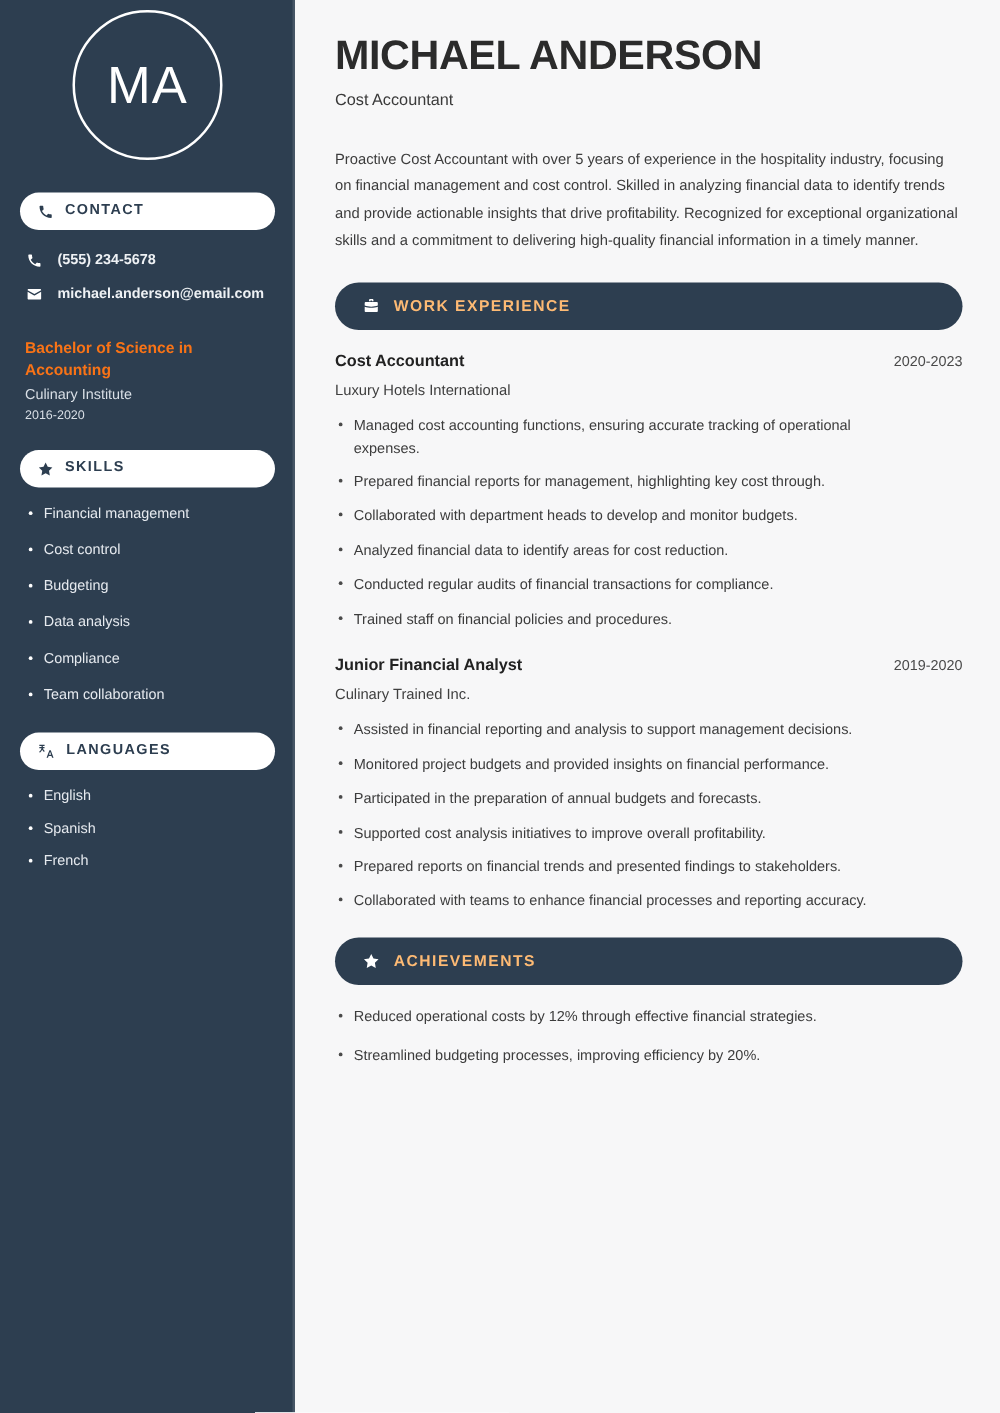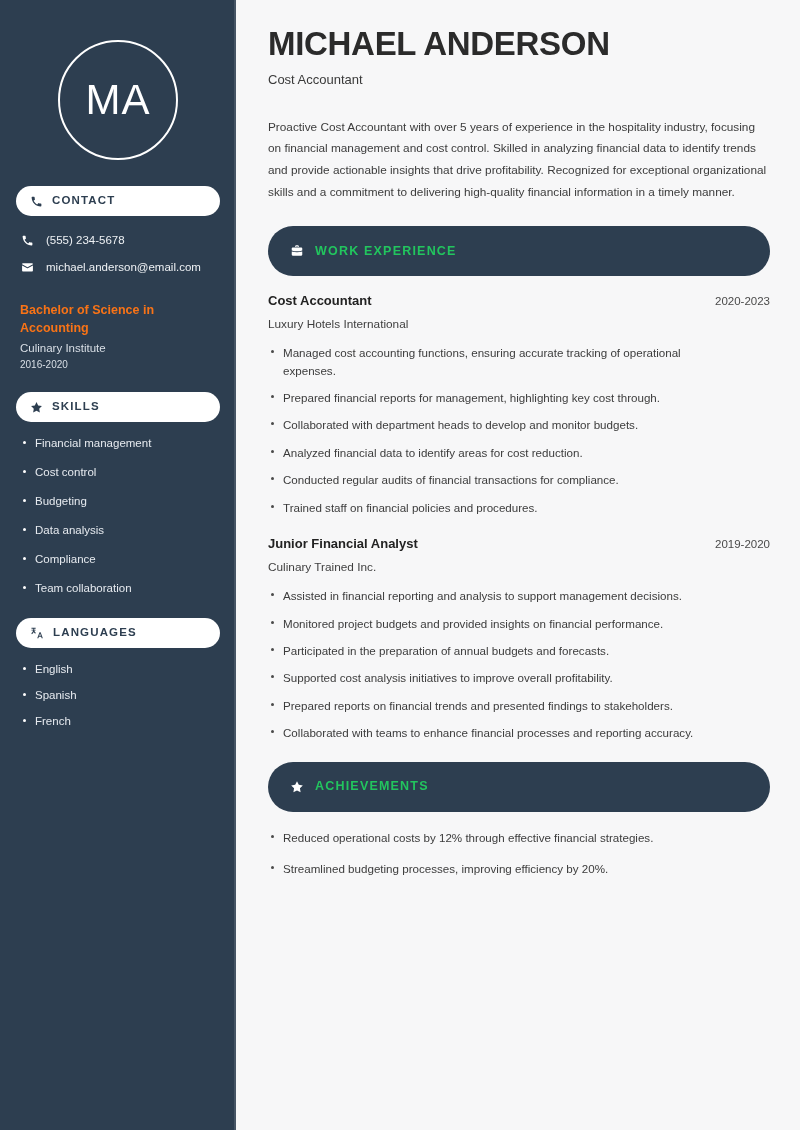--- a/index.html
+++ b/index.html
@@ -35,21 +35,21 @@
     content: "";
     position: absolute;
     top: 0; right: 0; bottom: 0;
     width: 2px;
     background: rgba(255,255,255,0.12);
   }
 
   .avatar-wrap {
     display: flex;
     justify-content: center;
-    padding-top: 40px;
+    padding-top: 8px;
     padding-bottom: 26px;
     text-align: center;
   }
   .avatar {
     width: 120px;
     height: 120px;
     border-radius: 50%;
     border: 2px solid #ffffff;
     display: flex;
     align-items: center;
@@ -74,21 +74,21 @@
   }
   .pill .pill-label {
     font-size: 11.5px;
     font-weight: bold;
     letter-spacing: 1.15px;
     text-transform: uppercase;
     line-height: 1;
   }
   .pill svg { display: block; flex: 0 0 auto; }
 
-  .contact-list { margin-bottom: 22px; }
+  .contact-list { margin-bottom: 22px; font-weight: bold; }
   .contact-row {
     display: flex;
     align-items: center;
     gap: 12px;
     padding: 4px 0 4px 5px;
     margin-bottom: 5px;
   }
   .contact-row svg { flex: 0 0 auto; display: block; }
   .contact-row .c-text {
     font-size: 11.5px;
@@ -163,23 +163,23 @@
   .summary {
     font-size: 11.8px;
     color: #3c3c3c;
     line-height: 1.85;
     margin-bottom: 22px;
     max-width: 500px;
   }
 
   .section-bar {
     background: #2d3e50;
-    color: #22c55e;
+    color: #fdba74;
     border-radius: 999px;
-    height: 50px;
+    height: 38px;
     display: flex;
     align-items: center;
     gap: 11px;
     padding: 0 22px;
     margin-bottom: 17px;
   }
   .section-bar .bar-label {
     font-size: 12.5px;
     font-weight: bold;
     letter-spacing: 1.2px;

